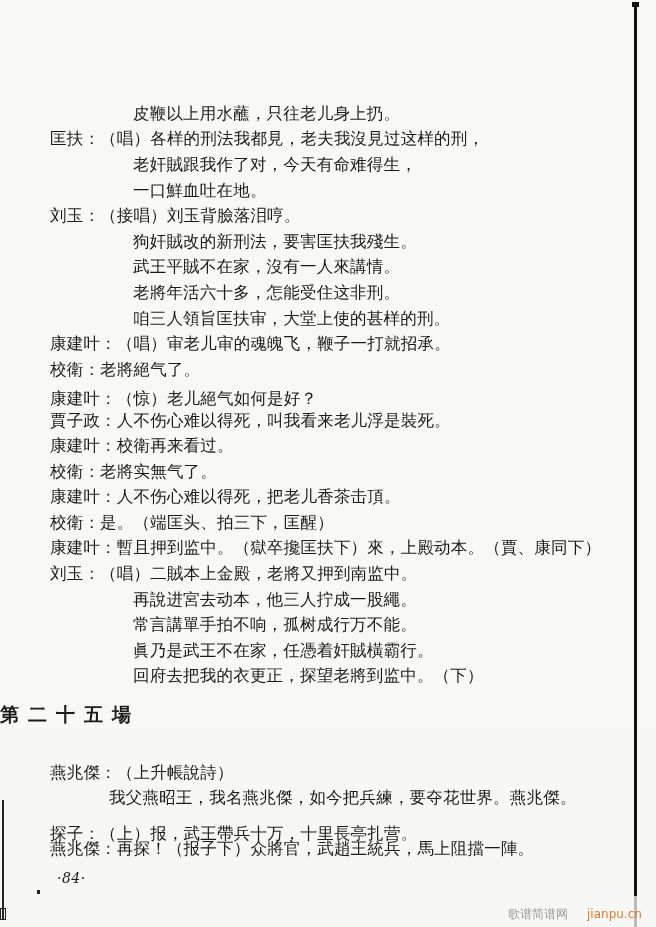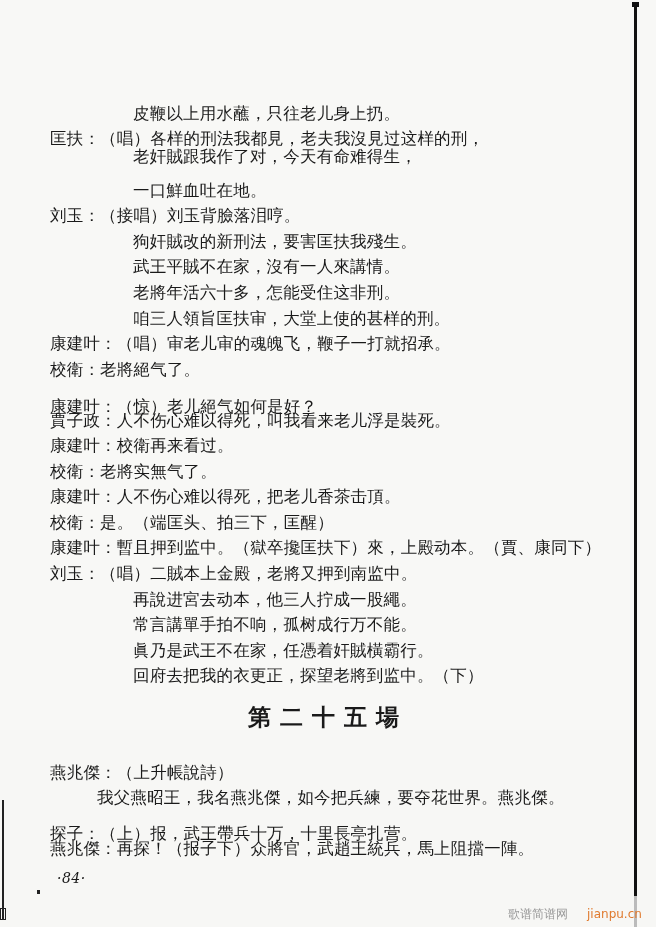--- a/index.html
+++ b/index.html
@@ -71,22 +71,22 @@
       left: 133px;
     }
     .indent2 {
       left: 97px;
     }
     .scene-title {
       position: absolute;
       left: 0;
       width: 656px;
       top: 702px;
-      text-align: center;
-      font-size: 23px;
+      text-align: left;
+      font-size: 19px;
       font-weight: bold;
       letter-spacing: 9px;
       padding-left: 0;
       box-sizing: border-box;
     }
     .page-number {
       position: absolute;
       left: 57px;
       top: 870px;
       font-size: 14px;
@@ -116,48 +116,48 @@
 <div class="page">
   <div class="right-rule-tip"></div>
   <div class="right-rule"></div>
   <div class="right-rule-tail"></div>
   <div class="left-rule"></div>
   <div class="left-rule-box"></div>
 
   <div id="lines-a">
       <div class="line indent" style="top: 103px;"><span>皮鞭以上用水蘸，只往老儿身上扔。</span></div>
       <div class="line" style="top: 128px;"><span class="speaker">匡扶：</span><span>（唱）各样的刑法我都見，老夫我沒見过这样的刑，</span></div>
-      <div class="line indent" style="top: 146px;"><span>老奸賊跟我作了对，今天有命难得生，</span></div>
+      <div class="line indent" style="top: 154px;"><span>老奸賊跟我作了对，今天有命难得生，</span></div>
       <div class="line indent" style="top: 180px;"><span>一口鮮血吐在地。</span></div>
       <div class="line" style="top: 205px;"><span class="speaker">刘玉：</span><span>（接唱）刘玉背臉落泪哼。</span></div>
       <div class="line indent" style="top: 231px;"><span>狗奸賊改的新刑法，要害匡扶我殘生。</span></div>
       <div class="line indent" style="top: 256px;"><span>武王平賊不在家，沒有一人來講情。</span></div>
       <div class="line indent" style="top: 282px;"><span>老將年活六十多，怎能受住这非刑。</span></div>
       <div class="line indent" style="top: 308px;"><span>咱三人領旨匡扶审，大堂上使的甚样的刑。</span></div>
       <div class="line" style="top: 333px;"><span class="speaker">康建叶：</span><span>（唱）审老儿审的魂魄飞，鞭子一打就招承。</span></div>
       <div class="line" style="top: 359px;"><span class="speaker">校衛：</span><span>老將絕气了。</span></div>
-      <div class="line" style="top: 396px;"><span class="speaker">康建叶：</span><span>（惊）老儿絕气如何是好？</span></div>
+      <div class="line" style="top: 388px;"><span class="speaker">康建叶：</span><span>（惊）老儿絕气如何是好？</span></div>
       <div class="line" style="top: 410px;"><span class="speaker">賈子政：</span><span>人不伤心难以得死，叫我看来老儿浮是裝死。</span></div>
       <div class="line" style="top: 435px;"><span class="speaker">康建叶：</span><span>校衛再来看过。</span></div>
       <div class="line" style="top: 461px;"><span class="speaker">校衛：</span><span>老將实無气了。</span></div>
       <div class="line" style="top: 486px;"><span class="speaker">康建叶：</span><span>人不伤心难以得死，把老儿香茶击頂。</span></div>
       <div class="line" style="top: 512px;"><span class="speaker">校衛：</span><span>是。（端匡头、拍三下，匡醒）</span></div>
       <div class="line" style="top: 537px;"><span class="speaker">康建叶：</span><span>暫且押到监中。（獄卒攙匡扶下）來，上殿动本。（賈、康同下）</span></div>
       <div class="line" style="top: 563px; text-align: center;"><span class="speaker">刘玉：</span><span>（唱）二賊本上金殿，老將又押到南监中。</span></div>
       <div class="line indent" style="top: 589px;"><span>再說进宮去动本，他三人拧成一股繩。</span></div>
       <div class="line indent" style="top: 614px;"><span>常言講單手拍不响，孤树成行万不能。</span></div>
       <div class="line indent" style="top: 640px;"><span>眞乃是武王不在家，任憑着奸賊橫霸行。</span></div>
       <div class="line indent" style="top: 665px;"><span>回府去把我的衣更正，探望老將到监中。（下）</span></div>
     </div>
 
   <div class="scene-title">第二十五場</div>
 
   <div id="lines-b">
       <div class="line" style="top: 762px;"><span class="speaker">燕兆傑：</span><span>（上升帳說詩）</span></div>
-      <div class="line indent2" style="top: 787px;"><span>我父燕昭王，我名燕兆傑，如今把兵練，要夺花世界。燕兆傑。</span></div>
+      <div class="line indent2" style="top: 787px; margin-left: 12px;"><span>我父燕昭王，我名燕兆傑，如今把兵練，要夺花世界。燕兆傑。</span></div>
       <div class="line" style="top: 823px;"><span class="speaker">探子：</span><span>（上）报，武王帶兵十万，十里長亭扎营。</span></div>
       <div class="line" style="top: 838px;"><span class="speaker">燕兆傑：</span><span>再探！（报子下）众將官，武趙王統兵，馬上阻擋一陣。</span></div>
     </div>
 
   <div class="page-number">·84·</div>
   <div class="dot-mark"></div>
 
   <div class="watermark">
     <span class="wm-cn">歌谱简谱网</span><span class="wm-en">jianpu.cn</span>
   </div>

